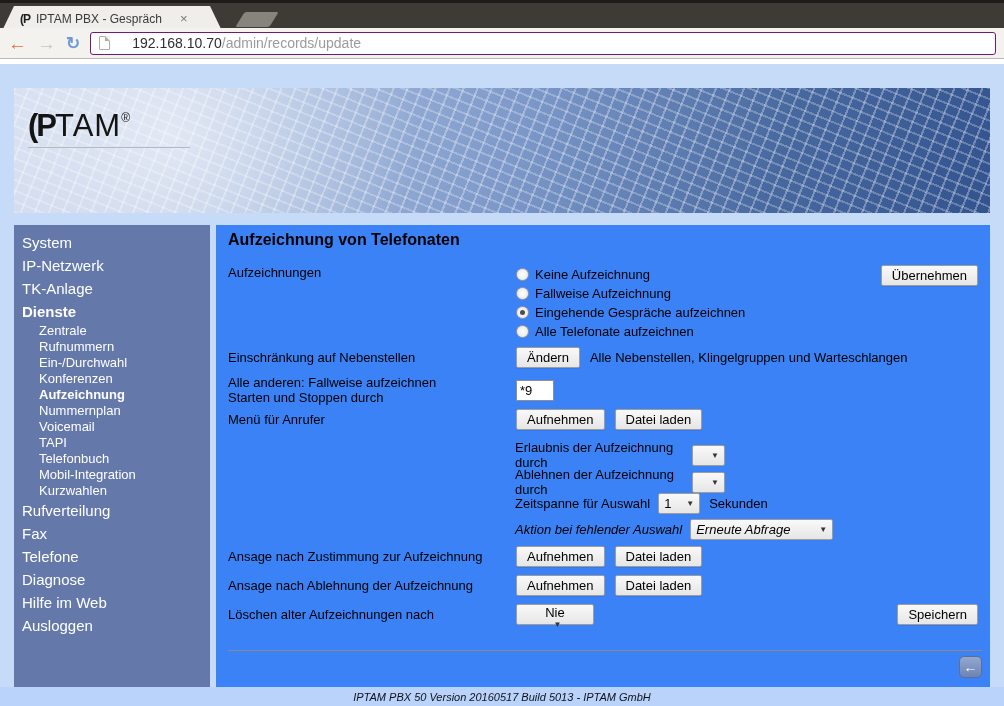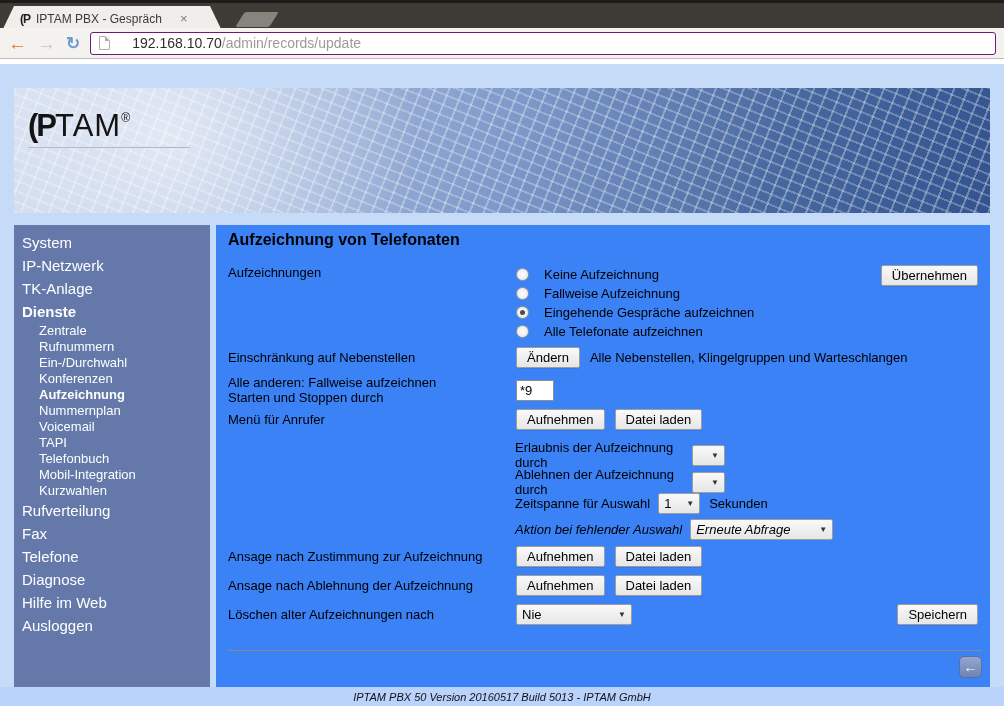--- a/index.html
+++ b/index.html
@@ -85,21 +85,21 @@
     position:absolute; left:216px; top:161px; width:774px; height:462px;
     background:#3b82f6; font-size:13px; color:#000;
   }
   .c-title { position:absolute; left:12px; top:6px; font-size:16px; font-weight:bold; }
 
   .row { position:absolute; left:12px; display:flex; align-items:center; }
   .row .lbl { width:288px; flex:none; font-size:13px; }
   .row.top-align { align-items:flex-start; }
 
   .radio-stack { display:flex; flex-direction:column; }
-  .radio-item { display:flex; align-items:center; gap:15px; height:19px; }
+  .radio-item { display:flex; align-items:center; gap:6px; height:19px; }
   .radio {
     width:13px; height:13px; border-radius:50%; border:1px solid #9a9a9a;
     background:radial-gradient(#ffffff, #e3e3e3); position:relative; flex:none;
   }
   .radio.checked::after {
     content:""; position:absolute; left:3px; top:3px; width:5px; height:5px;
     border-radius:50%; background:#4d4d4d;
   }
 
   .btn {
@@ -117,21 +117,21 @@
   }
 
   .select {
     display:inline-flex; align-items:center; justify-content:space-between;
     height:21px; padding:0 5px; border:1px solid #9d9d9d; border-radius:2px;
     background:linear-gradient(#f9f9f9,#e6e6e6); font-size:13px; cursor:pointer;
   }
   .select .arr { font-size:8px; color:#333; margin-left:5px; }
   .sel-empty  { width:33px; }
   .sel-small  { width:42px; }
-  .sel-mid    { width:116px; }
+  .sel-mid    { width:78px;flex-direction:column; }
   .sel-wide   { width:143px; }
 
   .inline-lbl { width:177px; flex:none; }
   .note { font-size:13px; margin-left:10px; }
   .suffix { margin-left:9px; }
 
   .btn-right { position:absolute; right:12px; }
   .hr { position:absolute; left:12px; right:8px; top:425px; border-top:1px solid #8a8a8a; }
   .back-btn {
     position:absolute; right:8px; top:431px; width:23px; height:22px;

